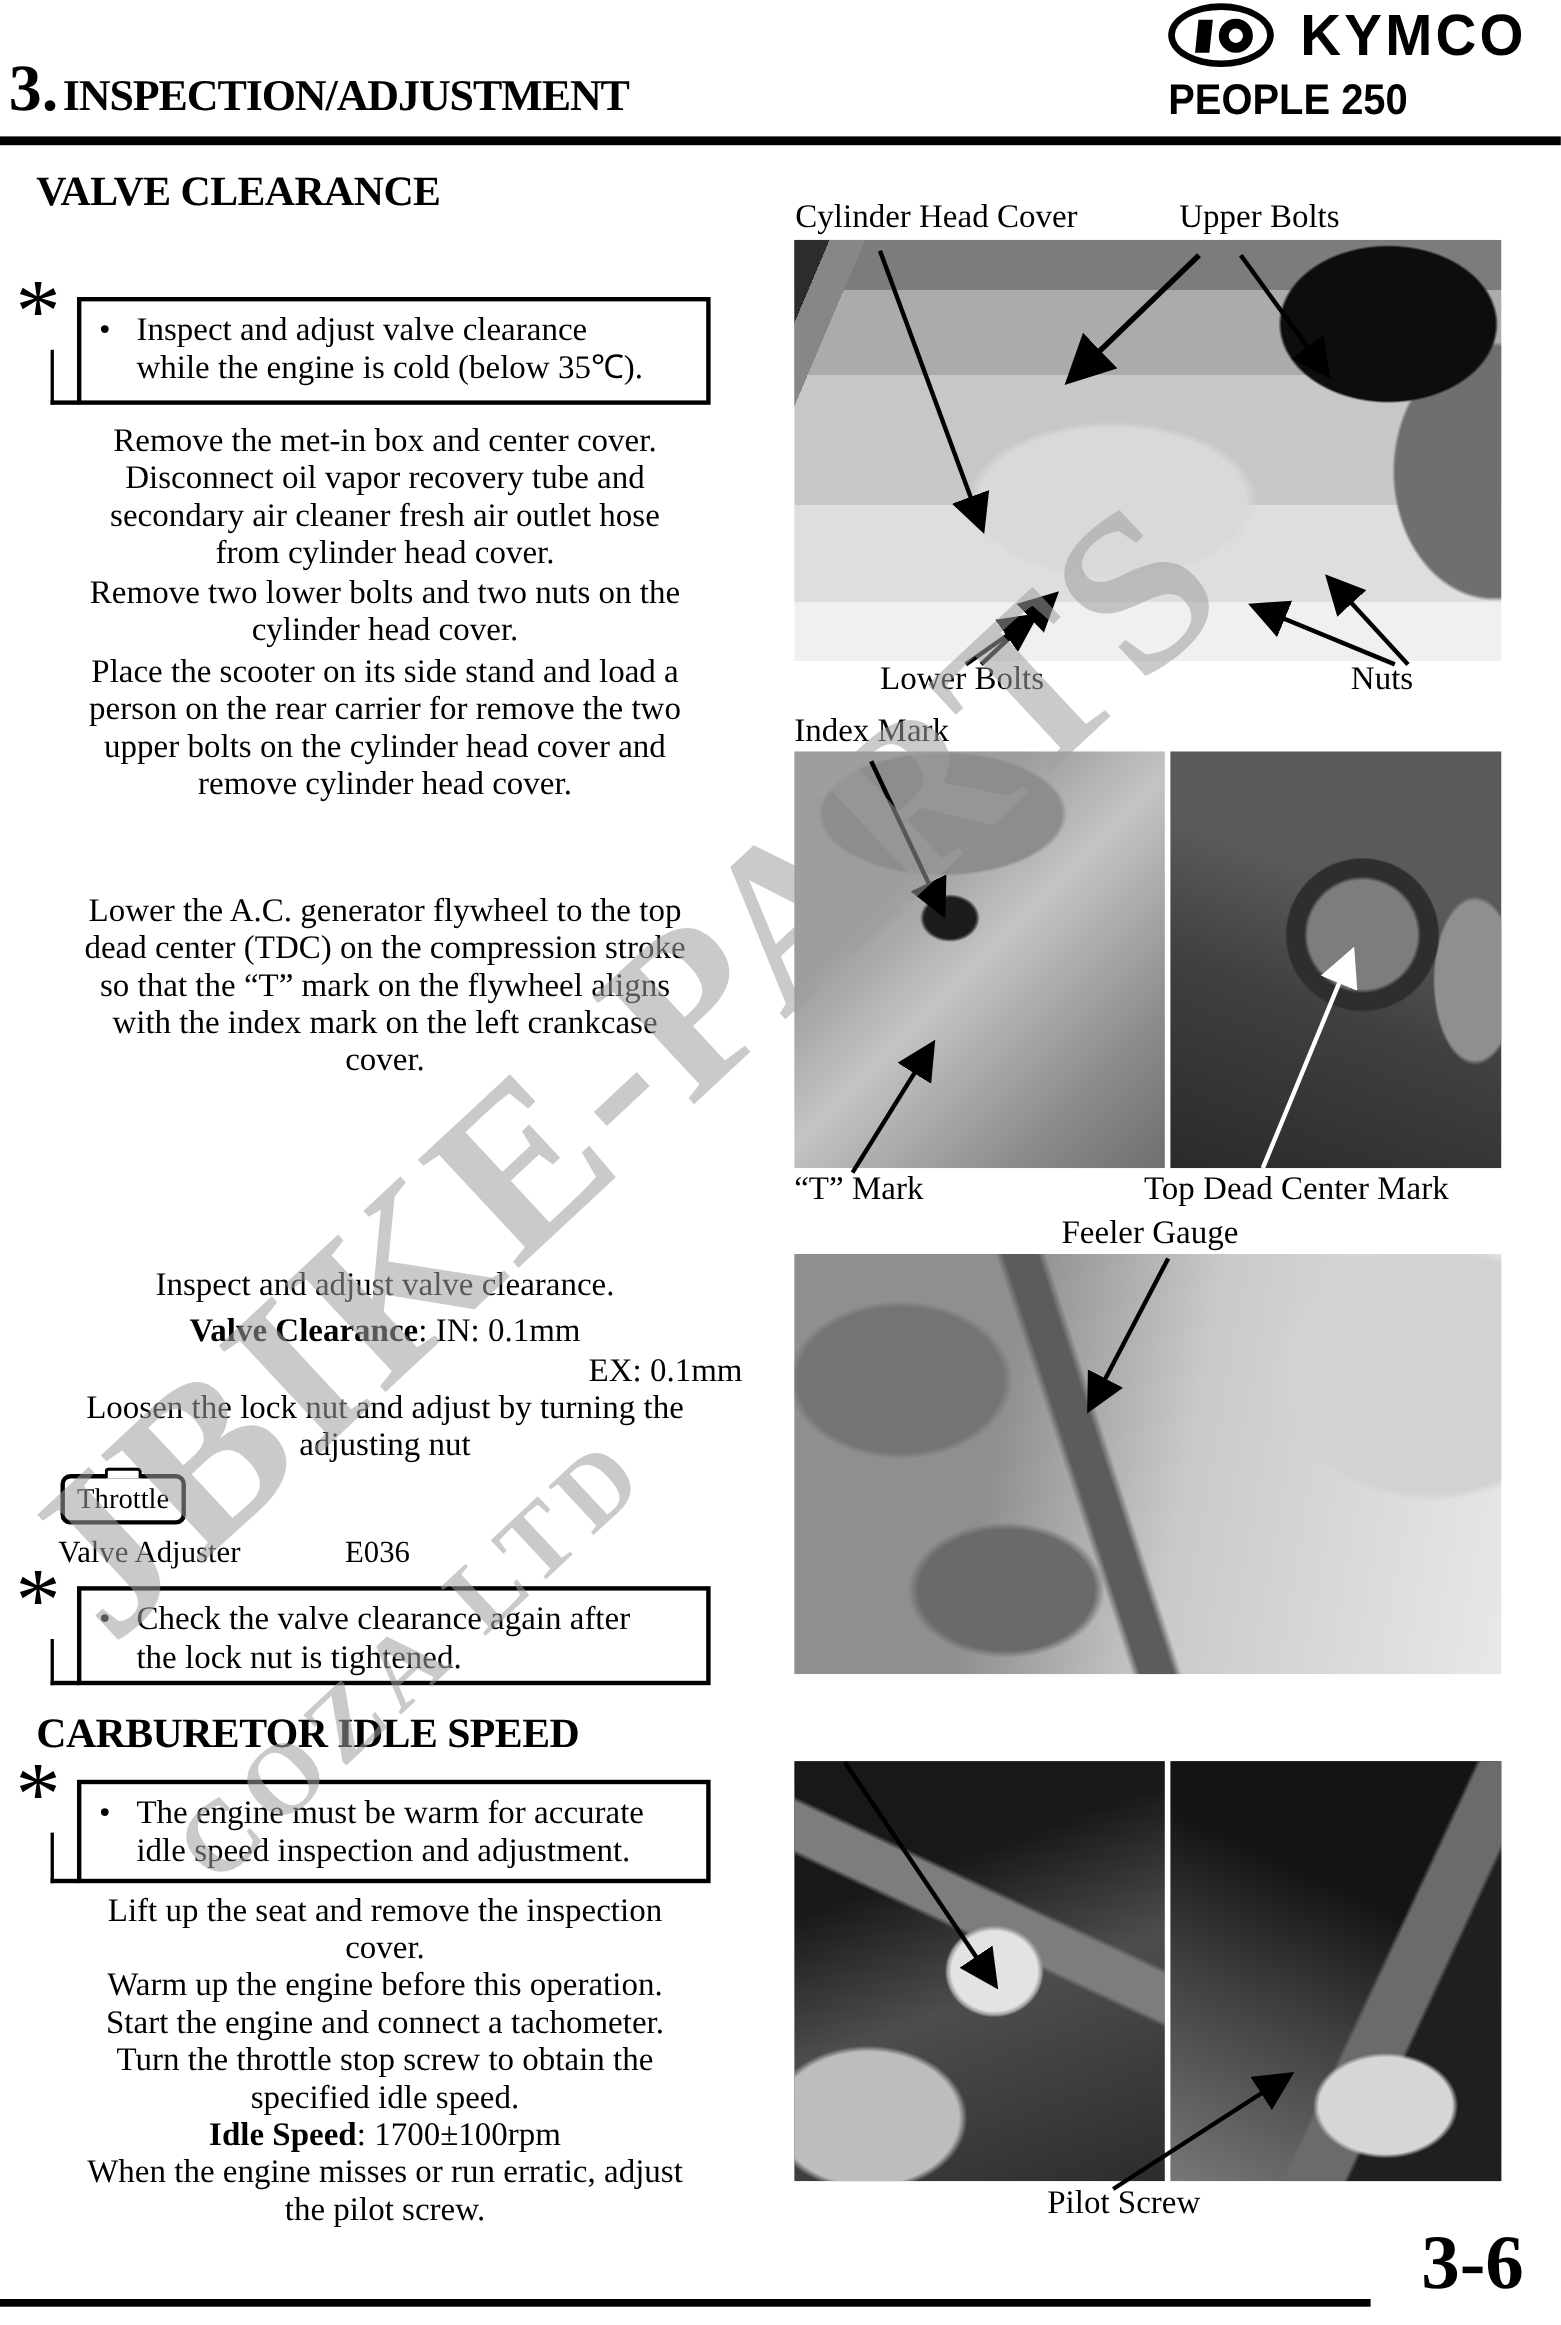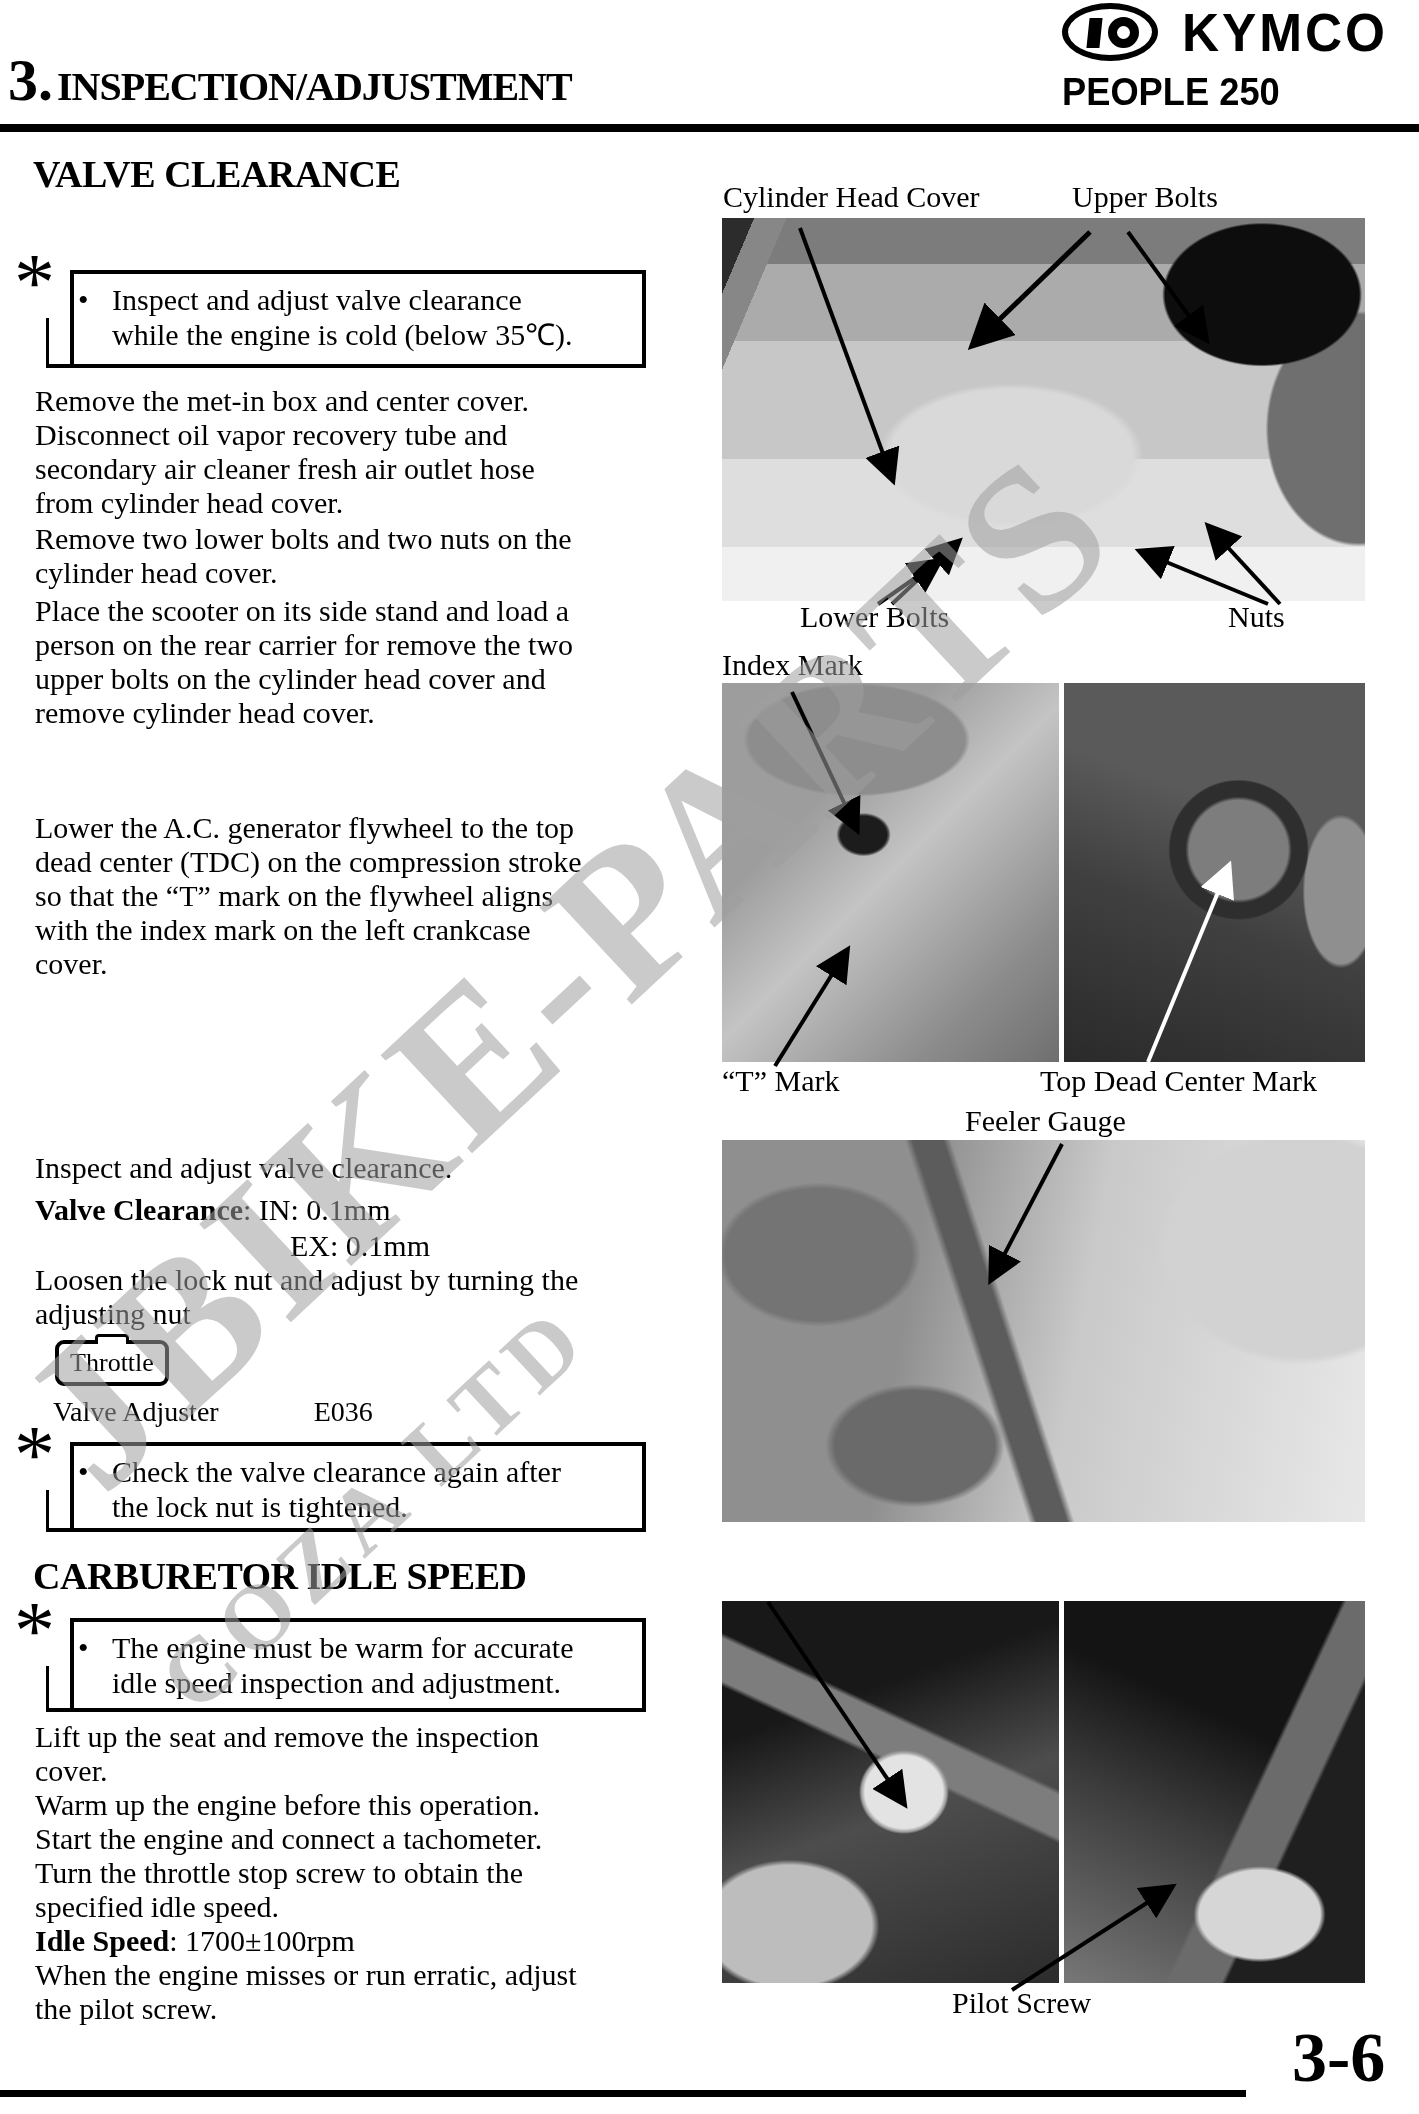--- a/index.html
+++ b/index.html
@@ -14,28 +14,28 @@
   .emb-ring{position:absolute;right:13px;top:8px;width:31px;height:31px;border:9px solid #000;border-radius:50%;box-sizing:border-box;}
   .brand-text{font-family:"Liberation Sans",sans-serif;font-weight:700;font-size:53px;letter-spacing:3px;margin-left:24px;transform:scaleX(0.97);transform-origin:left center;}
   .page-title{position:absolute;left:8px;top:46px;font-weight:700;white-space:nowrap;letter-spacing:0px;}
   .page-title .t-num{font-size:60px;}
   .page-title .t-main{font-size:40px;letter-spacing:-1px;}
   .model{position:absolute;left:1062px;top:70px;width:260px;text-align:left;font-family:"Liberation Sans",sans-serif;font-weight:700;font-size:39px;transform:scaleX(0.93);transform-origin:left center;white-space:nowrap;}
   .hrule{position:absolute;left:0;top:124px;width:1419px;height:8px;background:#000;}
   
   .h2{position:absolute;font-weight:700;font-size:38px;letter-spacing:-0.5px;white-space:nowrap;}
   .para{position:absolute;left:35px;width:630px;}
-  .ln{font-size:30px;line-height:34px;white-space:nowrap;}
+  .ln{font-size:30px;line-height:34px;white-space:nowrap;text-align:center;}
   .b{font-weight:700;}
   
   .note{position:absolute;left:0;width:646px;}
   .note .star{position:absolute;left:14px;top:-28px;font-size:82px;font-weight:400;line-height:82px;}
   .note .stem{position:absolute;left:46px;top:48px;bottom:0;width:3px;background:#000;}
   .note .foot{position:absolute;left:46px;bottom:0;width:26px;height:4px;background:#000;}
-  .nbox{margin-left:70px;border:4px solid #000;box-sizing:border-box;padding:8px 8px 10px 4px;}
+  .nbox{margin-left:70px;border:4px solid #000;box-sizing:border-box;padding:8px 8px 10px 16px;}
   .nline{font-size:30px;line-height:35px;white-space:nowrap;}
   .nline .bullet{display:inline-block;width:34px;text-align:left;}
   .nline.cont{padding-left:34px;}
   
   .special{position:absolute;left:55px;top:1340px;width:114px;height:46px;border:4px solid #000;border-radius:9px;box-sizing:border-box;text-align:center;font-size:26px;line-height:38px;}
   .special .tab{position:absolute;left:36px;top:-10px;width:34px;height:10px;border:3px solid #000;border-bottom:none;border-radius:4px 4px 0 0;box-sizing:border-box;background:#fff;}
   .toolline{position:absolute;left:53px;top:1396px;font-size:28px;white-space:nowrap;}
   .toolline .code{margin-left:95px;}
   
   .caption{position:absolute;font-size:30px;white-space:nowrap;}

